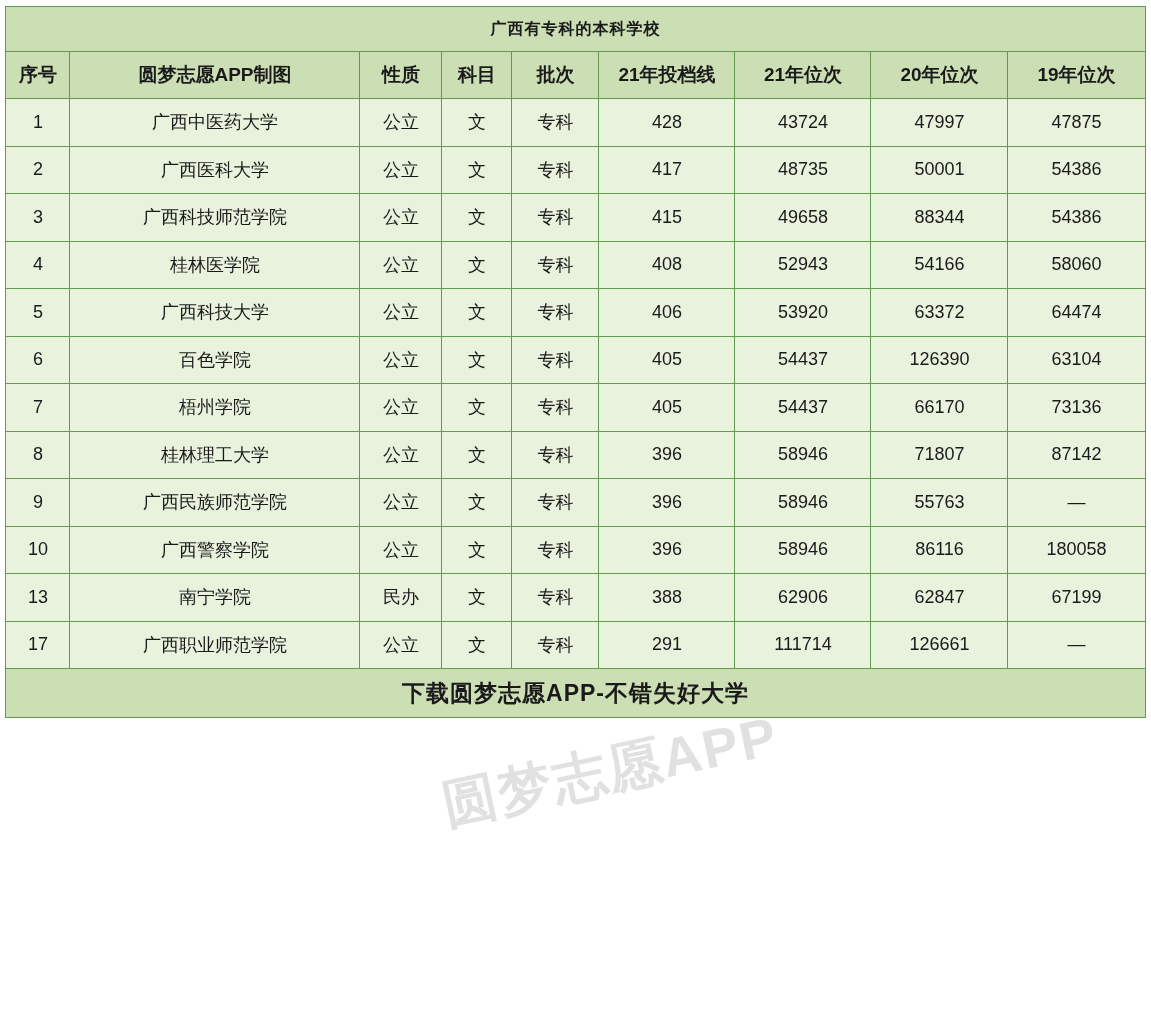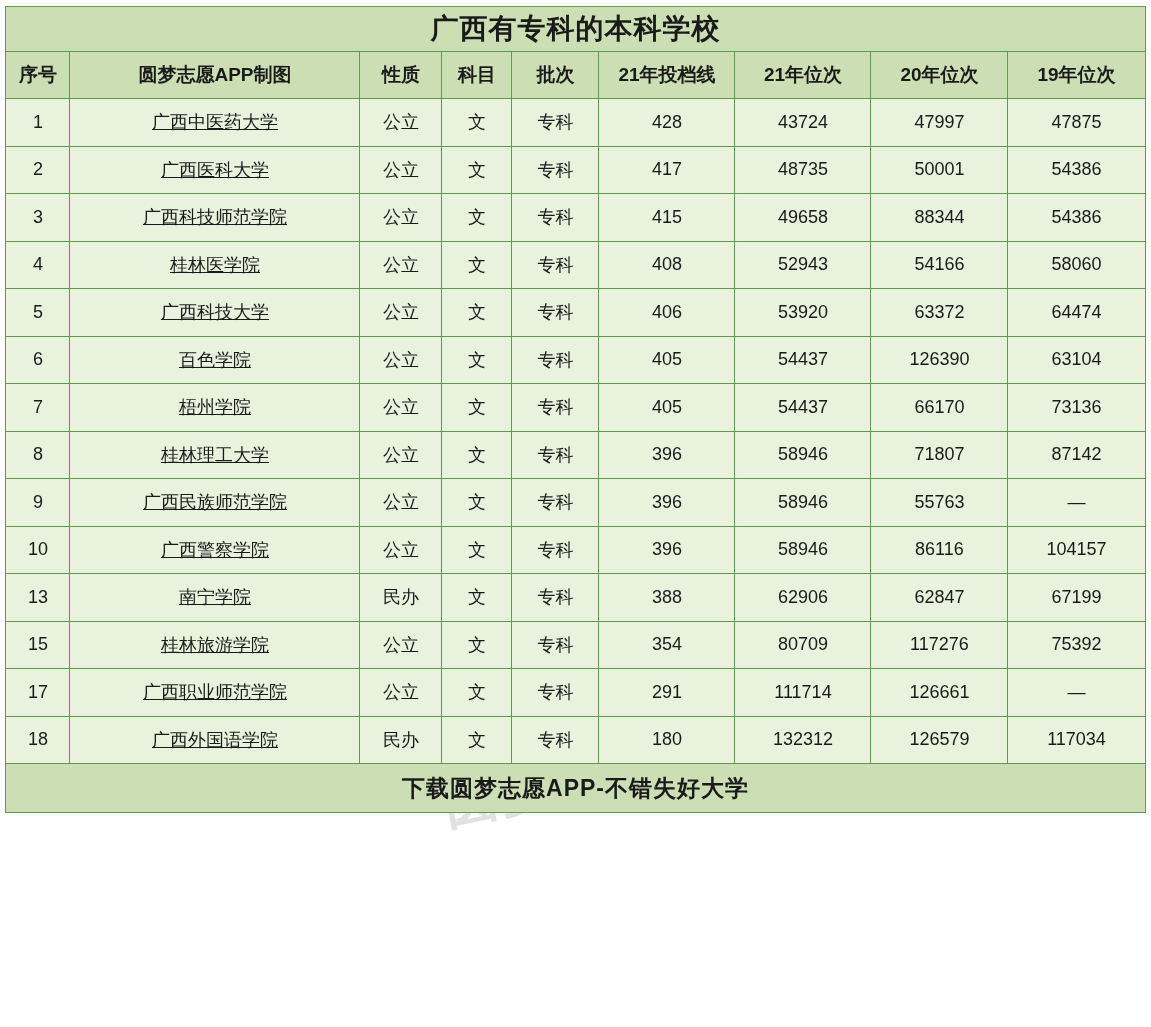--- a/index.html
+++ b/index.html
@@ -30,39 +30,38 @@
   }
   table.grid td, table.grid th {
     border: 1px solid #5f9a4e;
     text-align: center;
     vertical-align: middle;
     background: #e3efd5;
     font-weight: normal;
   }
   tr.title-row td {
     height: 42px;
-    font-size: 28px;
+    font-size: 16px;
     font-weight: bold;
     background: #ccdfb4;
     letter-spacing: 1px;
   }
   tr.header-row td {
     height: 44px;
     font-size: 19px;
     font-weight: bold;
     background: #ccdfb4;
   }
   tr.data-row td {
     height: 44.5px;
     font-size: 18px;
     background: #e8f2dd;
   }
   tr.data-row td.school {
     font-size: 18px;
-    text-decoration: underline;
   }
   tr.footer-row td {
     height: 46px;
     font-size: 23px;
     font-weight: bold;
     background: #ccdfb4;
     letter-spacing: 1px;
   }
   
   col.c-idx   { width: 64px; }
@@ -226,65 +225,43 @@
         </tr>
         <tr class="data-row">
           <td>10</td>
           <td class="school">广西警察学院</td>
           <td>公立</td>
           <td>文</td>
           <td>专科</td>
           <td>396</td>
           <td>58946</td>
           <td>86116</td>
-          <td>104157</td>
+          <td>180058</td>
         </tr>
         <tr class="data-row">
           <td>13</td>
           <td class="school">南宁学院</td>
           <td>民办</td>
           <td>文</td>
           <td>专科</td>
           <td>388</td>
           <td>62906</td>
           <td>62847</td>
           <td>67199</td>
         </tr>
         <tr class="data-row">
-          <td>15</td>
-          <td class="school">桂林旅游学院</td>
-          <td>公立</td>
-          <td>文</td>
-          <td>专科</td>
-          <td>354</td>
-          <td>80709</td>
-          <td>117276</td>
-          <td>75392</td>
-        </tr>
-        <tr class="data-row">
           <td>17</td>
           <td class="school">广西职业师范学院</td>
           <td>公立</td>
           <td>文</td>
           <td>专科</td>
           <td>291</td>
           <td>111714</td>
           <td>126661</td>
           <td>—</td>
         </tr>
-        <tr class="data-row">
-          <td>18</td>
-          <td class="school">广西外国语学院</td>
-          <td>民办</td>
-          <td>文</td>
-          <td>专科</td>
-          <td>180</td>
-          <td>132312</td>
-          <td>126579</td>
-          <td>117034</td>
-        </tr>
         <tr class="footer-row">
           <td colspan="9">下载圆梦志愿APP-不错失好大学</td>
         </tr>
       </tbody>
   </table>
 
 </div>
 
 </body></html>

